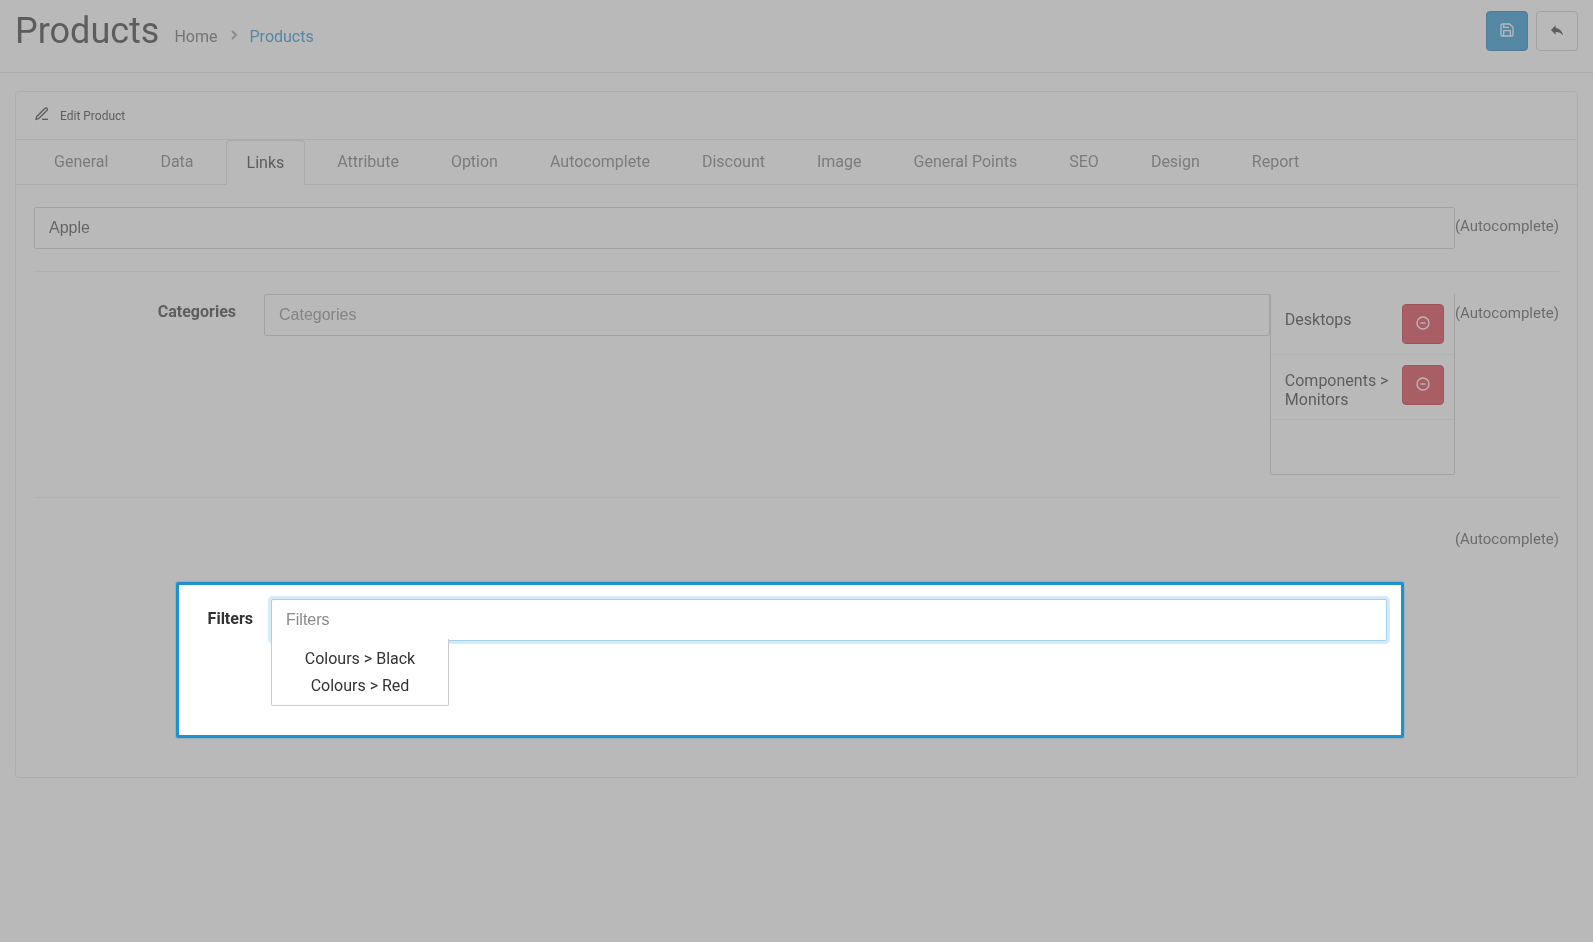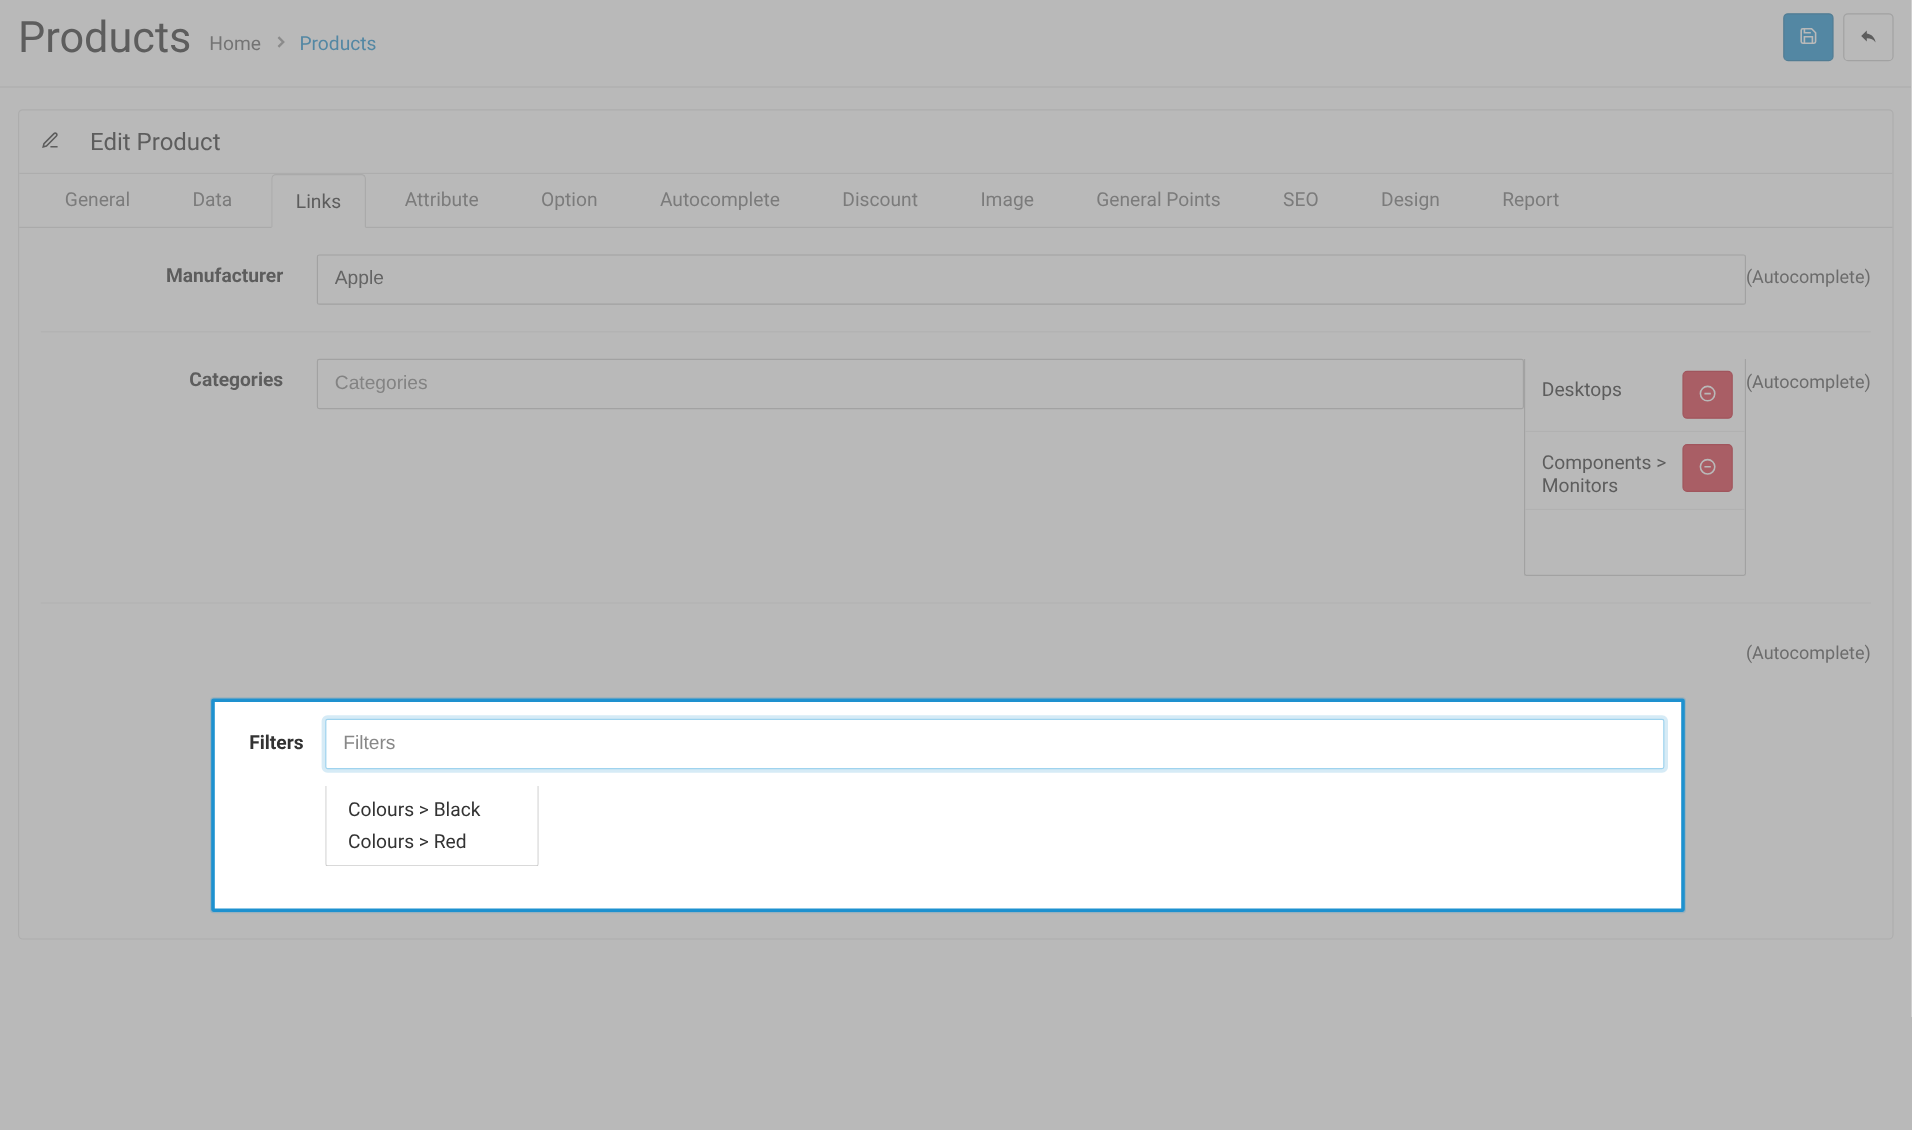--- a/index.html
+++ b/index.html
@@ -69,22 +69,22 @@
     margin: 18px 15px 0 15px;
     border: 1px solid #e5e5e5;
     border-radius: 4px;
     background: #fff;
   }
   .panel-heading {
     padding: 14px 18px;
     border-bottom: 1px solid #e5e5e5;
     display: flex;
     align-items: center;
-    gap: 25px;
-    font-size: 20px;
+    gap: 10px;
+    font-size: 12px;
     color: #333;
   }
 
   
   .nav-tabs {
     display: flex;
     list-style: none;
     margin: 0;
     padding: 0 18px;
     border-bottom: 1px solid #ddd;
@@ -260,21 +260,20 @@
       <li>Image</li>
       <li>General Points</li>
       <li>SEO</li>
       <li>Design</li>
       <li>Report</li>
     </ul>
 
   <div class="form-body">
 
     <div class="form-group">
-      <div class="form-label">Manufacturer</div>
       <div class="form-field">
         <input class="input" type="text" value="Apple" style="">
         <div class="help-text">(Autocomplete)</div>
       </div>
     </div>
 
     <div class="form-group">
       <div class="form-label">Categories</div>
       <div class="form-field">
         <input class="input" type="text" placeholder="Categories" style="">
@@ -309,22 +308,22 @@
         <div style="flex:1;"></div>
         <div class="help-text">(Autocomplete)</div>
       </div>
     </div>
 
   </div>
 </div>
 
 <div class="dim-overlay"></div>
 
-<div class="spotlight" style="left:176px; top:582px; width:1228px; height:178px;">
+<div class="spotlight" style="left:176px; top:582px; width:1228px; height:156px;">
   <div class="form-label">Filters</div>
   <div class="form-field" style="position:relative;">
     <input class="input" type="text" placeholder="Filters" style="">
-    <div class="dropdown" id="filters-dropdown" style="left:0; top:56px;">
+    <div class="dropdown" id="filters-dropdown" style="left:0; top:40px;text-align:center;">
         <div class="opt">Colours &gt; Black</div>
         <div class="opt">Colours &gt; Red</div>
       </div>
   </div>
 </div>
 
 </body></html>

